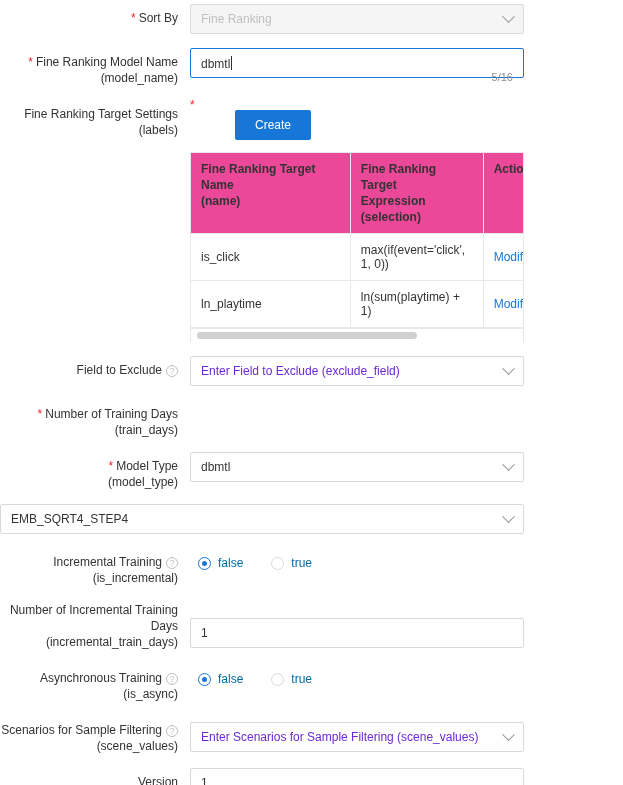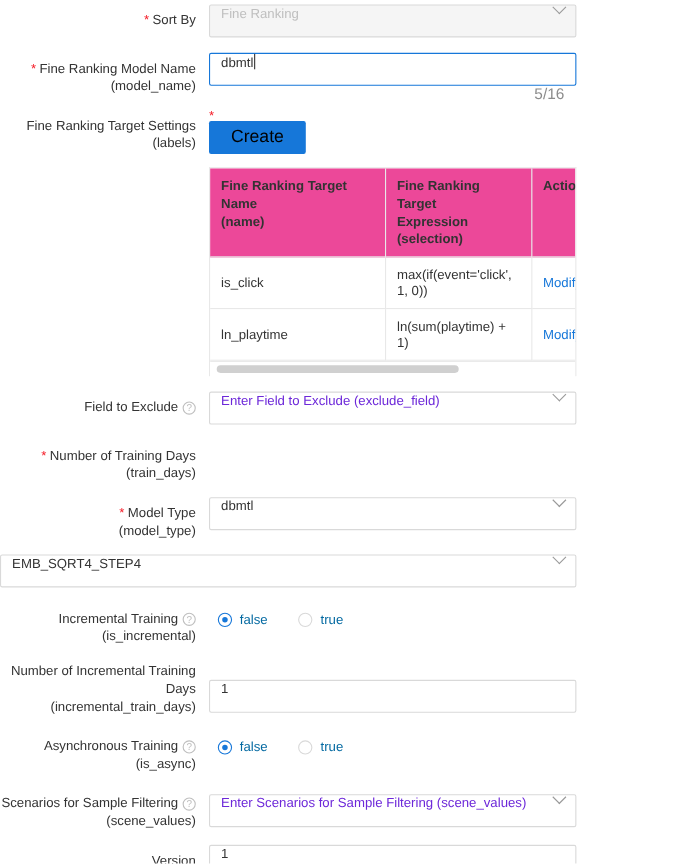--- a/index.html
+++ b/index.html
@@ -61,59 +61,61 @@
     flex: 1;
     padding-right: 8px;
   }
   .ctrl {
     position: relative;
     height: 30px;
     border: 1px solid #d9d9d9;
     border-radius: 2px;
     background: #fff;
     display: flex;
+    align-items: center;
     padding: 0 10px;
     font-size: 12px;
   }
   .ctrl.disabled {
     background: #f5f5f5;
     color: #bfbfbf;
   }
   .ctrl.focus {
     border: 1px solid #1677d9;
   }
   .ctrl .val { color: #333; flex: 1; }
   .ctrl .ph { color: #6d28d9; flex: 1; }
-  .ctrl .counter { color: #8c8c8c; font-size: 14px; margin-left: 6px; margin-top: 28px; }
+  .ctrl .counter { color: #8c8c8c; font-size: 11px; margin-left: 6px; margin-top: 28px; }
   .chev {
     width: 9px; height: 9px;
     border-right: 1.4px solid #9a9a9a;
     border-bottom: 1.4px solid #9a9a9a;
     transform: rotate(45deg) translate(-2px,-2px);
     margin-left: 8px;
   }
   .cursor {
     display:inline-block;
     width:1px; height:14px;
     background:#333;
     vertical-align:-2px;
     margin-left:1px;
   }
   
   .btn-create {
     display: inline-block;
     background: #1677d9;
-    color: #000000;
+    color: #ffffff;
     border: none;
     border-radius: 2px;
-    font-size: 16px;
+    font-size: 12px;
     padding: 8px 20px;
     line-height: 14px;
     cursor: pointer;
     font-family: "Liberation Sans", sans-serif;
+    margin-left: 45px;
   }
   
   .tbl-wrap {
     margin-top: 12px;
     border: 1px solid #e8e8e8;
     border-bottom: none;
     width: 100%;
     overflow: hidden;
     position: relative;
   }

